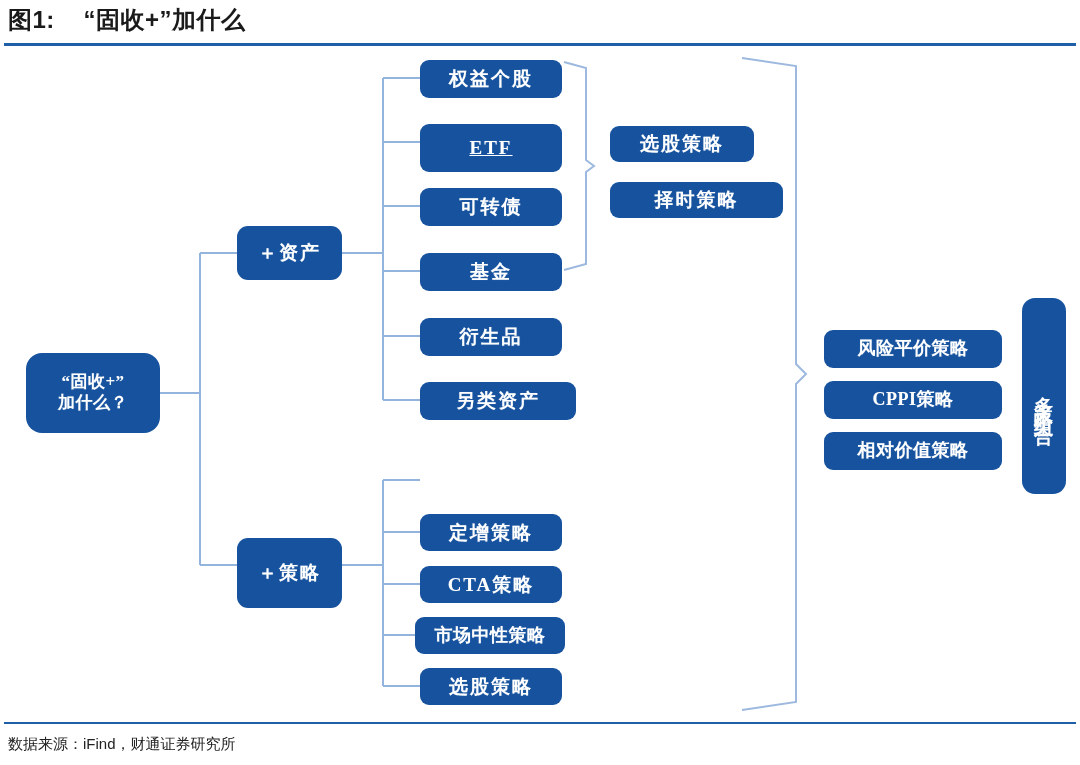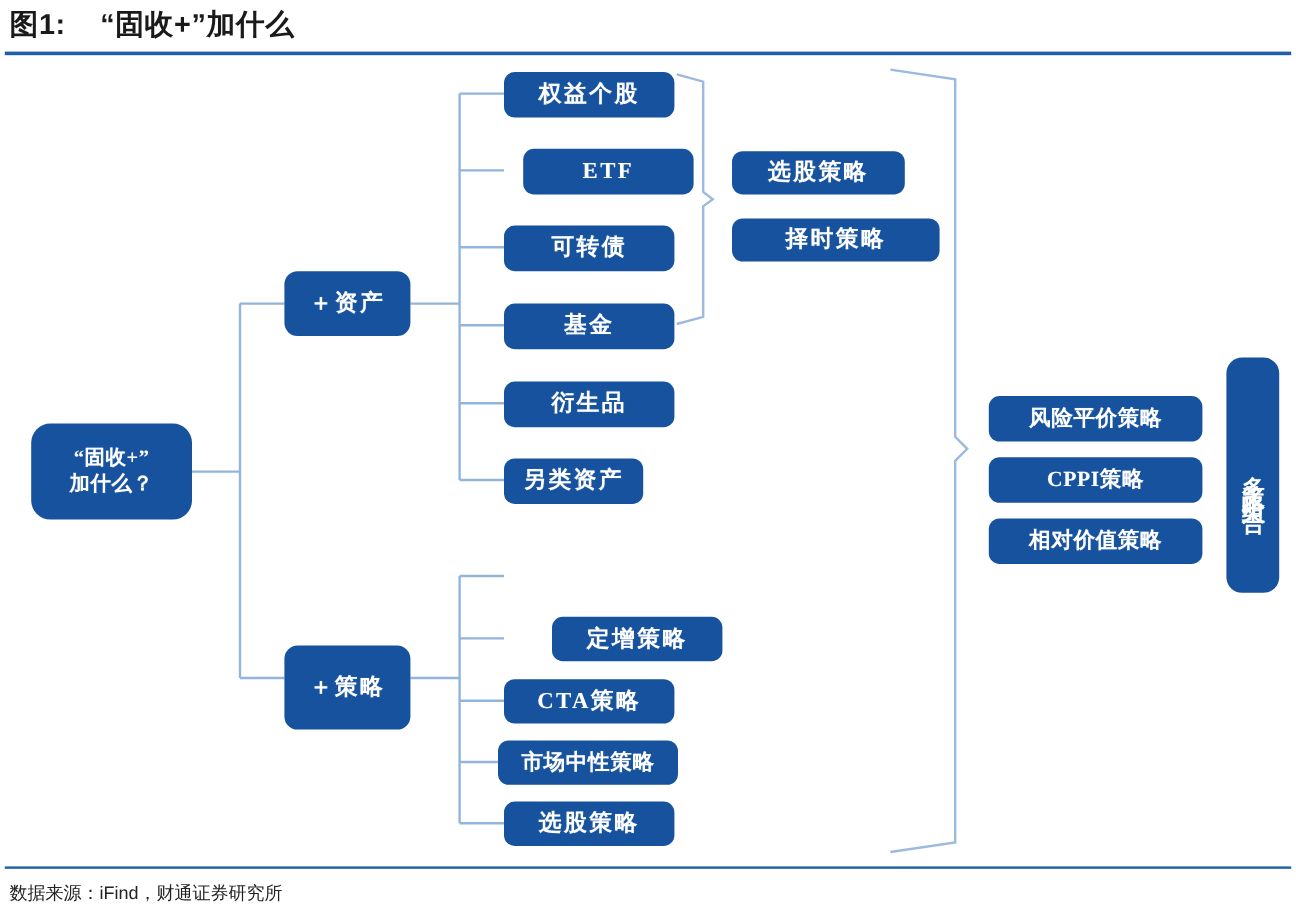--- a/index.html
+++ b/index.html
@@ -165,44 +165,44 @@
   <div class="node branch" style="left:237px; top:178px; width:105px; height:54px;">
     <span>＋资产</span>
   </div>
   <div class="node branch" style="left:237px; top:490px; width:105px; height:70px;">
     <span>＋策略</span>
   </div>
 
   <div class="node leaf" style="left:420px; top:12px; width:142px; height:38px;">
     <span>权益个股</span>
   </div>
-  <div class="node leaf" style="left:436px; top:76px; width:142px; height:38px;">
+  <div class="node leaf" style="left:420px; top:76px; width:142px; height:48px;text-decoration:underline;">
     <span>ETF</span>
   </div>
   <div class="node leaf" style="left:420px; top:140px; width:142px; height:38px;">
     <span>可转债</span>
   </div>
   <div class="node leaf" style="left:420px; top:205px; width:142px; height:38px;">
     <span>基金</span>
   </div>
   <div class="node leaf" style="left:420px; top:270px; width:142px; height:38px;">
     <span>衍生品</span>
   </div>
-  <div class="node leaf" style="left:420px; top:334px; width:116px; height:38px;font-family:Liberation Serif, serif;">
+  <div class="node leaf" style="left:420px; top:334px; width:156px; height:38px;font-family:Liberation Serif, serif;">
     <span>另类资产</span>
   </div>
 
   <div class="node leaf" style="left:610px; top:78px; width:144px; height:36px;">
     <span>选股策略</span>
   </div>
   <div class="node leaf" style="left:610px; top:134px; width:173px; height:36px;">
     <span>择时策略</span>
   </div>
 
-  <div class="node leaf" style="left:420px; top:466px; width:142px; height:37px;margin-left:40px;">
+  <div class="node leaf" style="left:420px; top:466px; width:142px; height:37px;">
     <span>定增策略</span>
   </div>
   <div class="node leaf" style="left:420px; top:518px; width:142px; height:37px;">
     <span>CTA策略</span>
   </div>
   <div class="node leaf compact" style="left:415px; top:569px; width:150px; height:37px;">
     <span>市场中性策略</span>
   </div>
   <div class="node leaf" style="left:420px; top:620px; width:142px; height:37px;">
     <span>选股策略</span>

